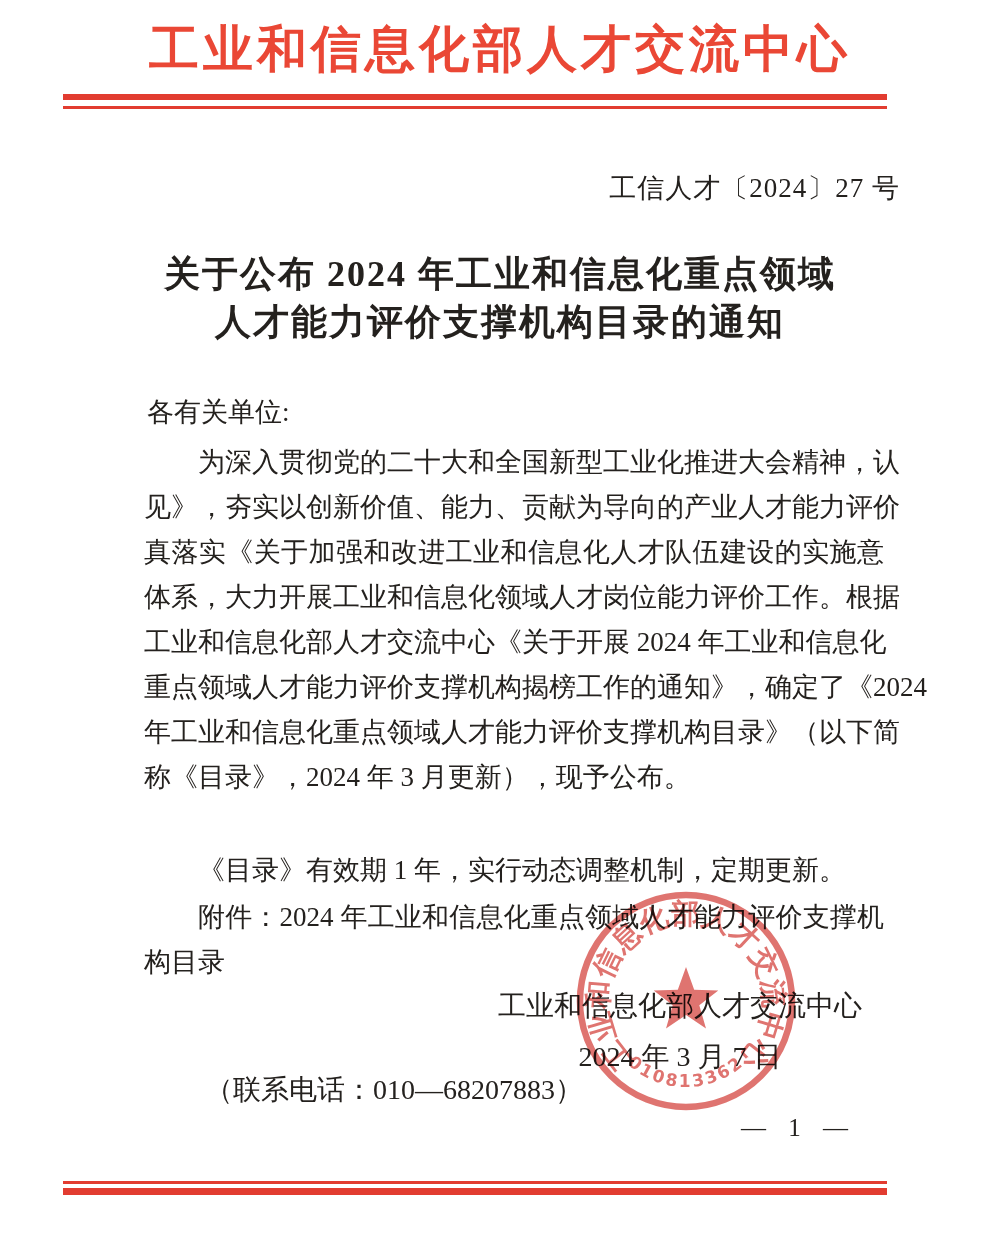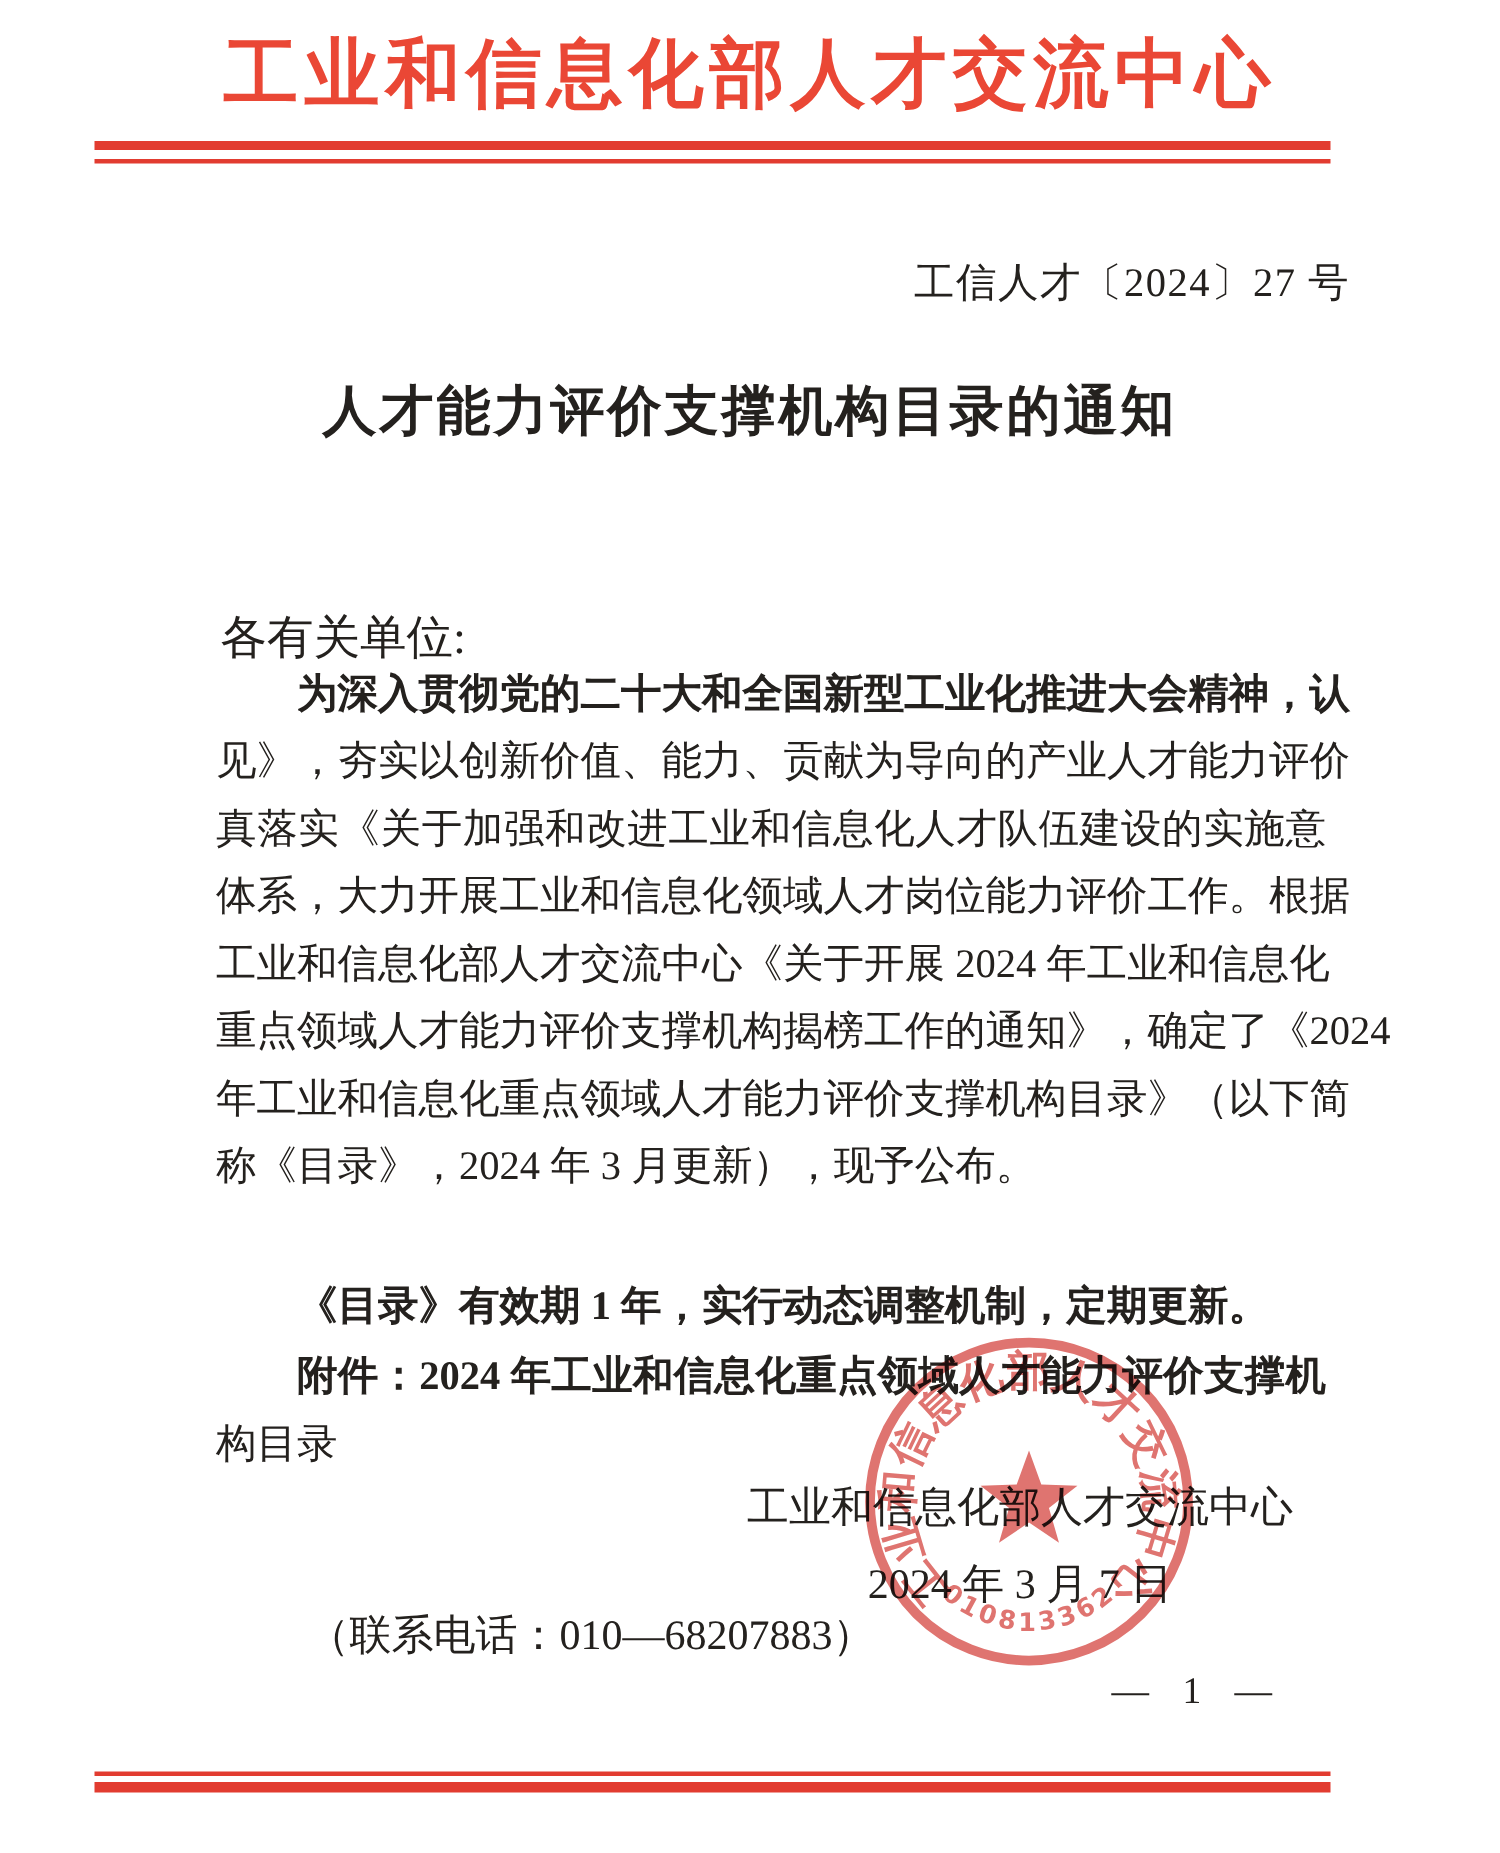--- a/index.html
+++ b/index.html
@@ -35,33 +35,33 @@
   .doc-number{
     position:absolute;top:170px;right:100px;
     font-size:27px;letter-spacing:1px;
   }
   .notice-title{
     position:absolute;top:250px;left:0;width:100%;
     text-align:center;font-weight:bold;
     font-size:36px;line-height:48px;letter-spacing:2px;
   }
   .salutation{
-    position:absolute;top:404px;left:147px;
-    font-size:31px;
+    position:absolute;top:394px;left:147px;
+    font-size:27px;
   }
   .para{
     position:absolute;left:144px;width:740px;
     font-size:27px;line-height:45px;
   }
   .para .line{
     text-align:justify;
     text-align-last:justify;
     white-space:nowrap;
   }
-  .para .line:first-child{text-indent:2em;font-weight:bold;}
+  .para .line:first-child{text-indent:2em;}
   .para .line:last-child{text-align-last:left;}
   .para-1{top:440px;}
   .para-2{top:848px;}
   .attachment{top:895px;}
   .sign-block{
     position:absolute;top:980px;left:420px;width:520px;
     text-align:center;
     font-size:28px;line-height:51px;
   }
   .contact{
@@ -97,20 +97,21 @@
 <div class="page">
 
   <h1 class="letterhead-name">工业和信息化部人才交流中心</h1>
 
   <div class="rule rule-thick-top"></div>
   <div class="rule rule-thin-top"></div>
 
   <div class="doc-number">工信人才〔2024〕27 号</div>
 
   <div class="notice-title">
+    <div>关于公布 2024 年工业和信息化重点领域</div>
     <div>人才能力评价支撑机构目录的通知</div>
   </div>
 
   <div class="salutation">各有关单位:</div>
 
   <div class="para para-1">
       <div class="line">为深入贯彻党的二十大和全国新型工业化推进大会精神，认</div>
       <div class="line">见》，夯实以创新价值、能力、贡献为导向的产业人才能力评价</div>
       <div class="line">真落实《关于加强和改进工业和信息化人才队伍建设的实施意</div>
       <div class="line">体系，大力开展工业和信息化领域人才岗位能力评价工作。根据</div>

